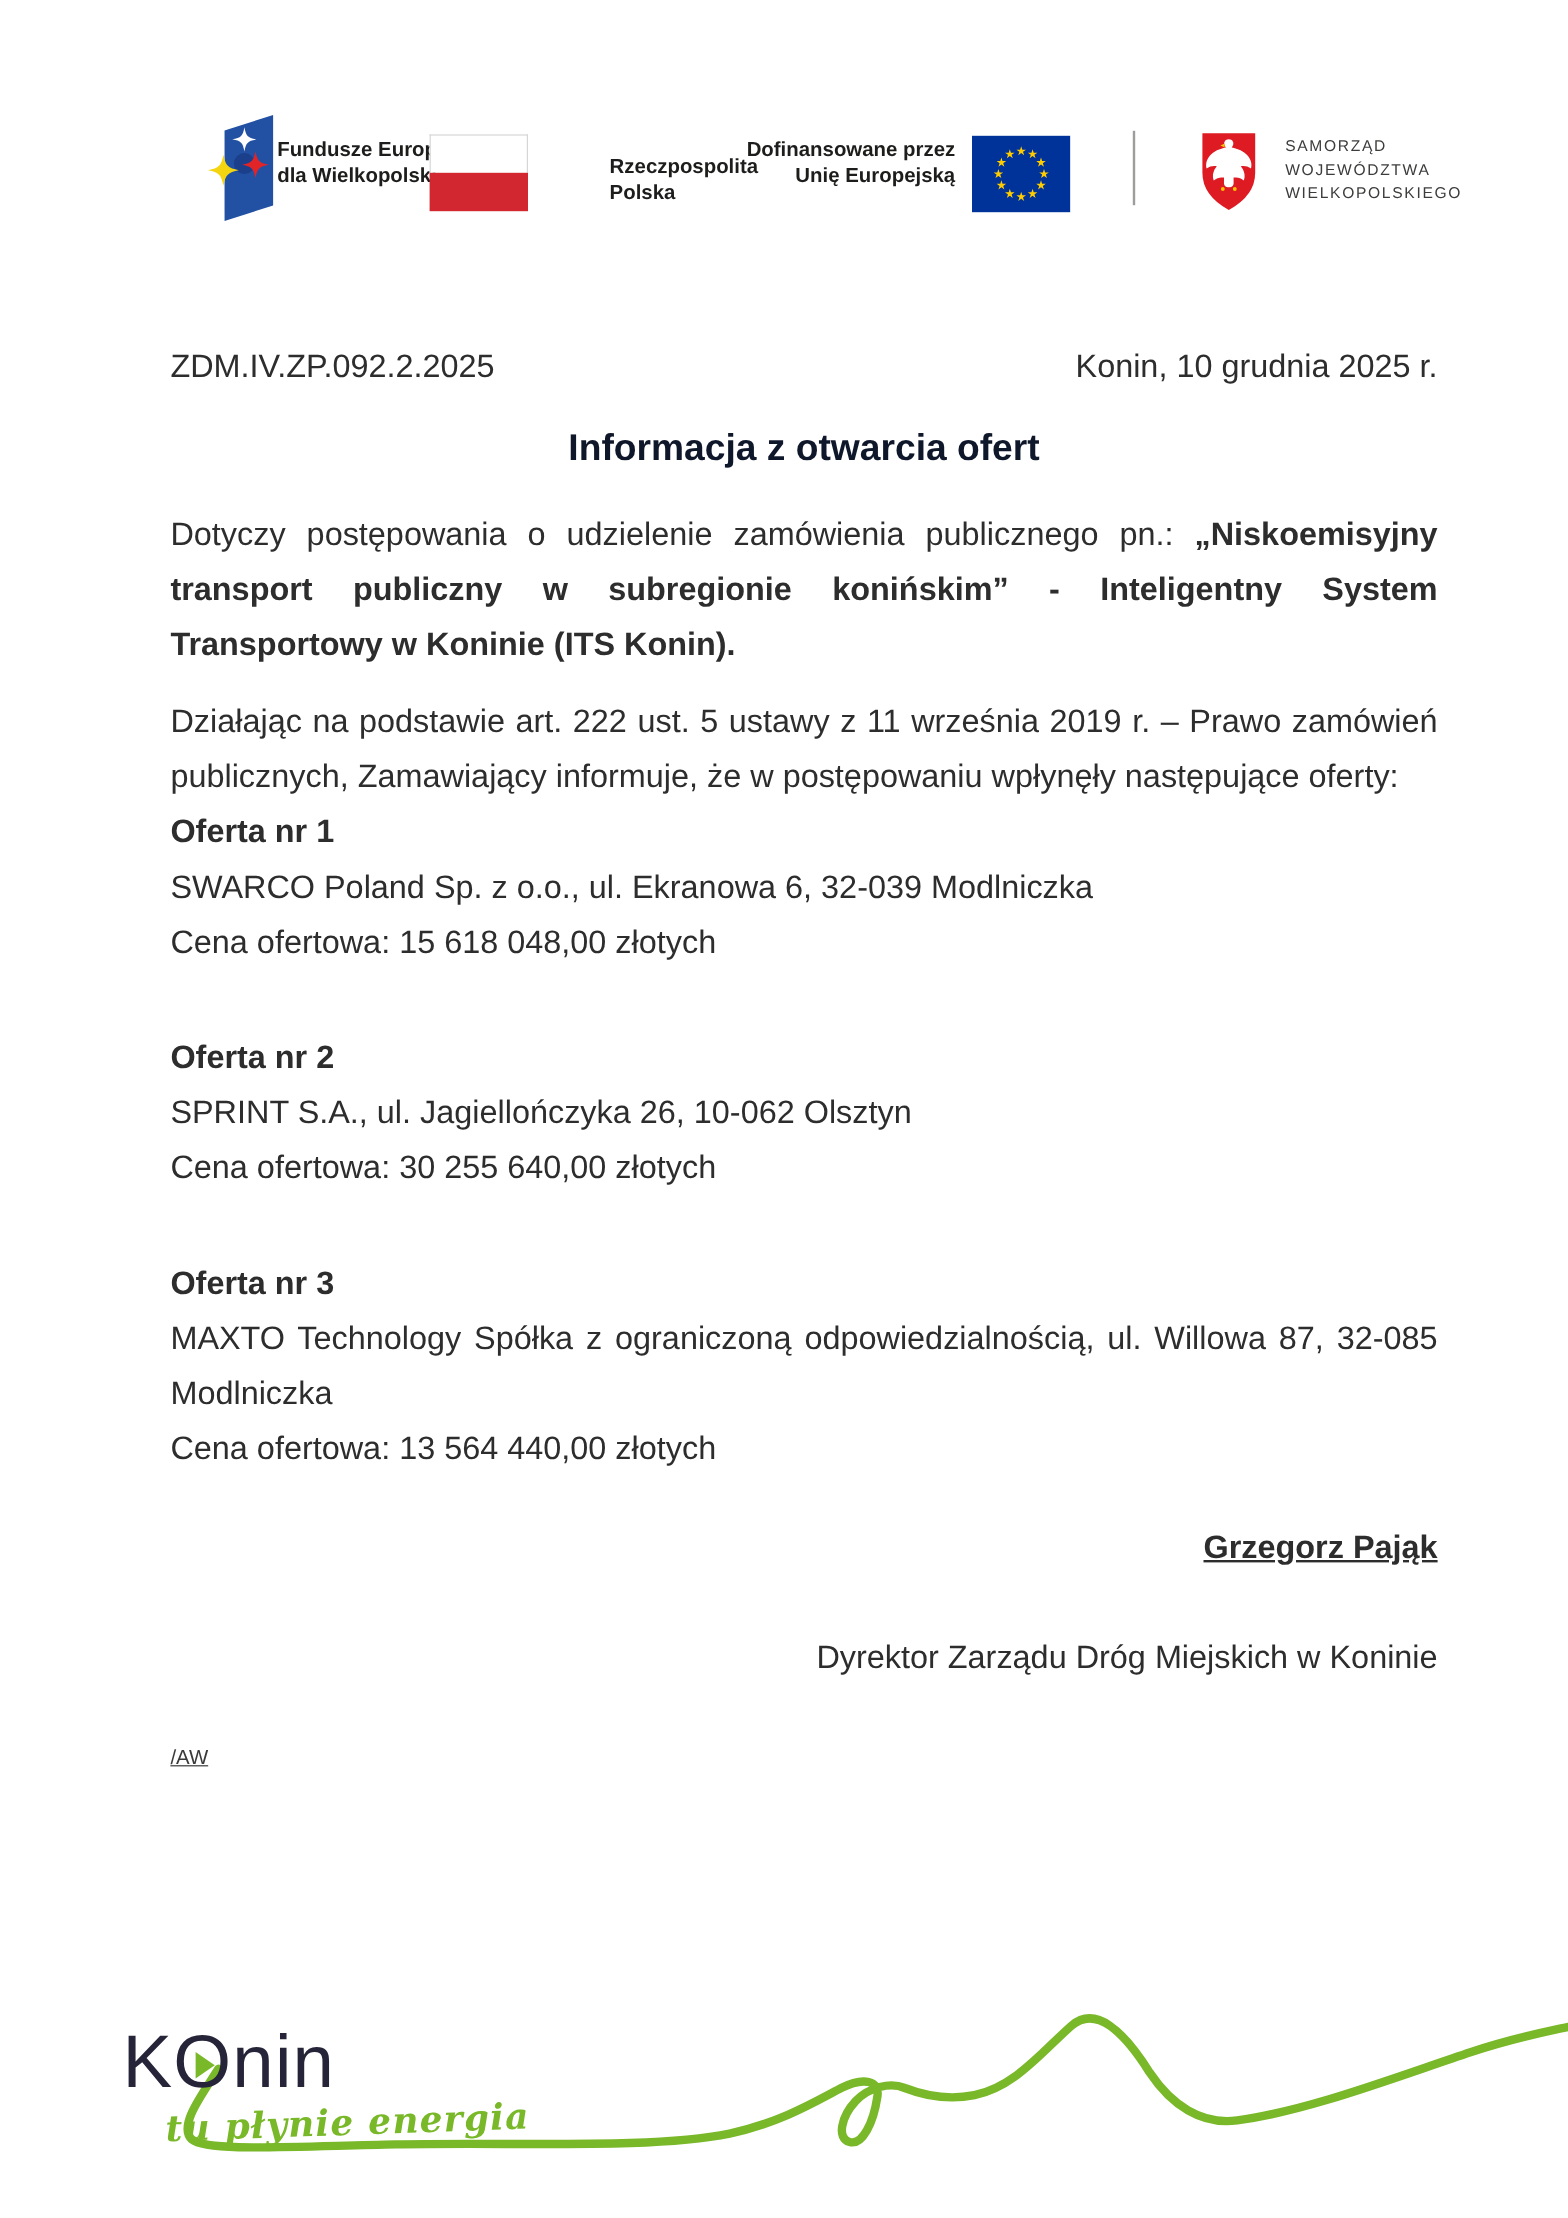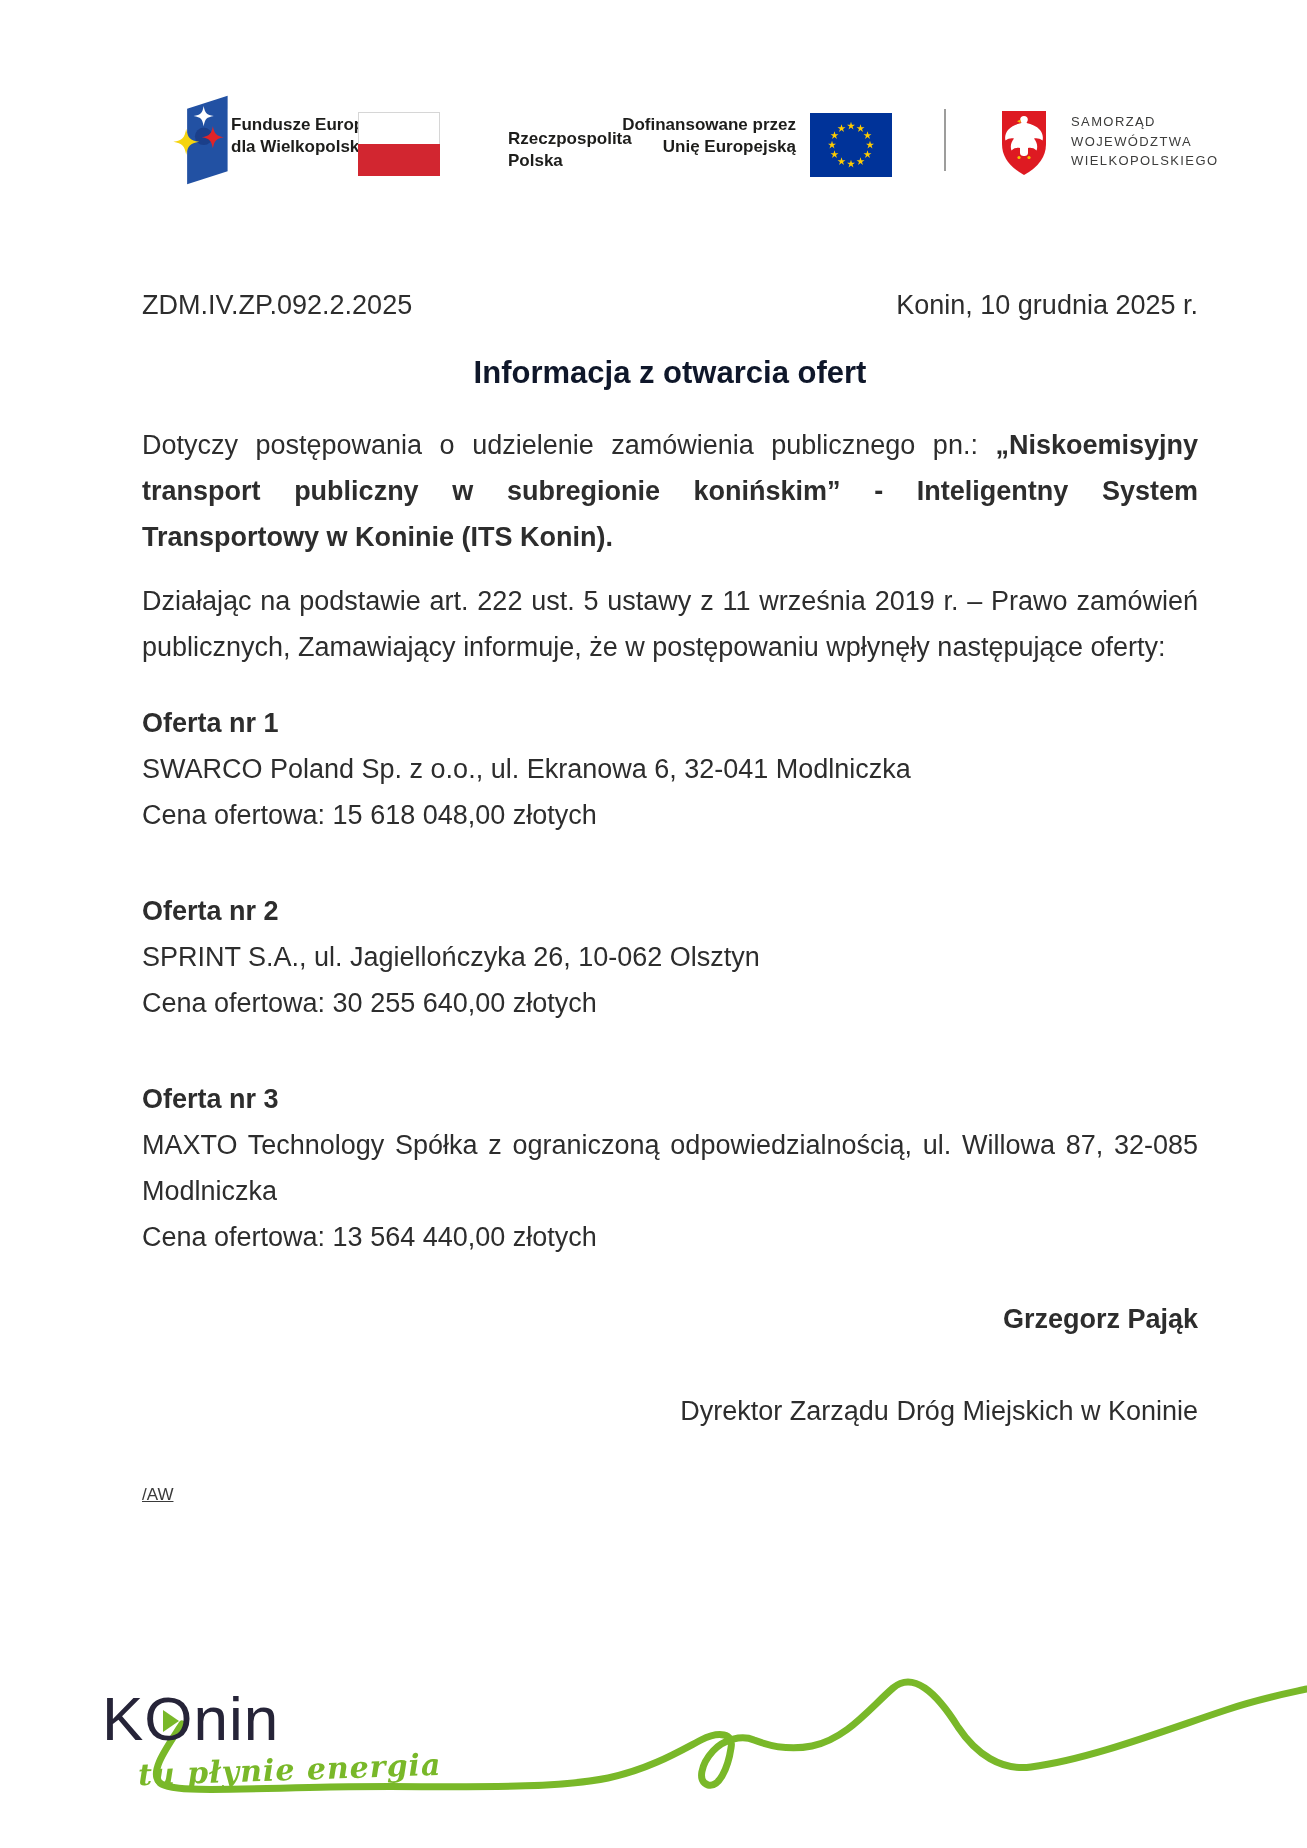--- a/index.html
+++ b/index.html
@@ -20,25 +20,25 @@
   .vdivider { width:2px; height:62px; background:#9d9d9c; }
   .samorzad { font-size:13px; font-weight:normal; letter-spacing:1.4px; line-height:19.5px; color:#3c3c3b; }
 
   
   .doc-body { position:absolute; left:142px; top:282px; width:1056px; font-size:27px; line-height:46px; }
   .ref-row { display:flex; justify-content:space-between; }
   .page-title { margin-top:22px; text-align:center; font-size:31px; font-weight:bold; color:#0f172a; }
   .para { text-align:justify; }
   .para.intro { margin-top:26px; }
   .para.legal { margin-top:18px; }
-  .offer { margin-top:30px; }
+  .offer { }
   .offer + .offer { margin-top:50px; }
   .offer-heading { font-weight:bold; }
   .offer-company { text-align:justify; }
-  .sig-name { margin-top:36px; text-align:right; font-weight:bold; }
+  .sig-name { margin-top:36px; text-align:right; font-weight:bold;text-decoration:underline; }
   .sig-title { margin-top:46px; text-align:right; }
   .initials { margin-top:50px; font-size:17px; line-height:22px; color:#3a3a3a;text-decoration:underline; }
 
   
   .konin-word { position:absolute; left:102px; top:1688px; font-size:62px; font-weight:normal;
                 color:#262438; letter-spacing:1px; line-height:62px; }
   .o-wrap { position:relative; display:inline-block; }
   .play-tri { position:absolute; left:55%; top:54%; transform:translate(-50%,-50%);
               width:0; height:0; border-left:16px solid #79b829;
               border-top:11px solid transparent; border-bottom:11px solid transparent; }
@@ -124,21 +124,21 @@
 
     <div class="page-title">Informacja z otwarcia ofert</div>
 
     <p class="para intro" style="margin-bottom:0;"><span>Dotyczy postępowania o udzielenie zamówienia publicznego pn.: </span><b>„Niskoemisyjny transport publiczny w subregionie konińskim” - Inteligentny System Transportowy w Koninie (ITS Konin).</b></p>
 
     <p class="para legal" style="margin-bottom:0;">Działając na podstawie art. 222 ust. 5 ustawy z 11 września 2019 r. – Prawo zamówień publicznych, Zamawiający informuje, że w postępowaniu wpłynęły następujące oferty:</p>
 
     <div>
       <div class="offer">
         <div class="offer-heading">Oferta nr 1</div>
-        <div class="offer-company">SWARCO Poland Sp. z o.o., ul. Ekranowa 6, 32-041 Modlniczka</div>
+        <div class="offer-company">SWARCO Poland Sp. z o.o., ul. Ekranowa 6, 32-039 Modlniczka</div>
         <div class="offer-price">Cena ofertowa: 15 618 048,00 złotych</div>
       </div>
       <div class="offer">
         <div class="offer-heading">Oferta nr 2</div>
         <div class="offer-company">SPRINT S.A., ul. Jagiellończyka 26, 10-062 Olsztyn</div>
         <div class="offer-price">Cena ofertowa: 30 255 640,00 złotych</div>
       </div>
       <div class="offer">
         <div class="offer-heading">Oferta nr 3</div>
         <div class="offer-company">MAXTO Technology Spółka z ograniczoną odpowiedzialnością, ul. Willowa 87, 32-085 Modlniczka</div>

